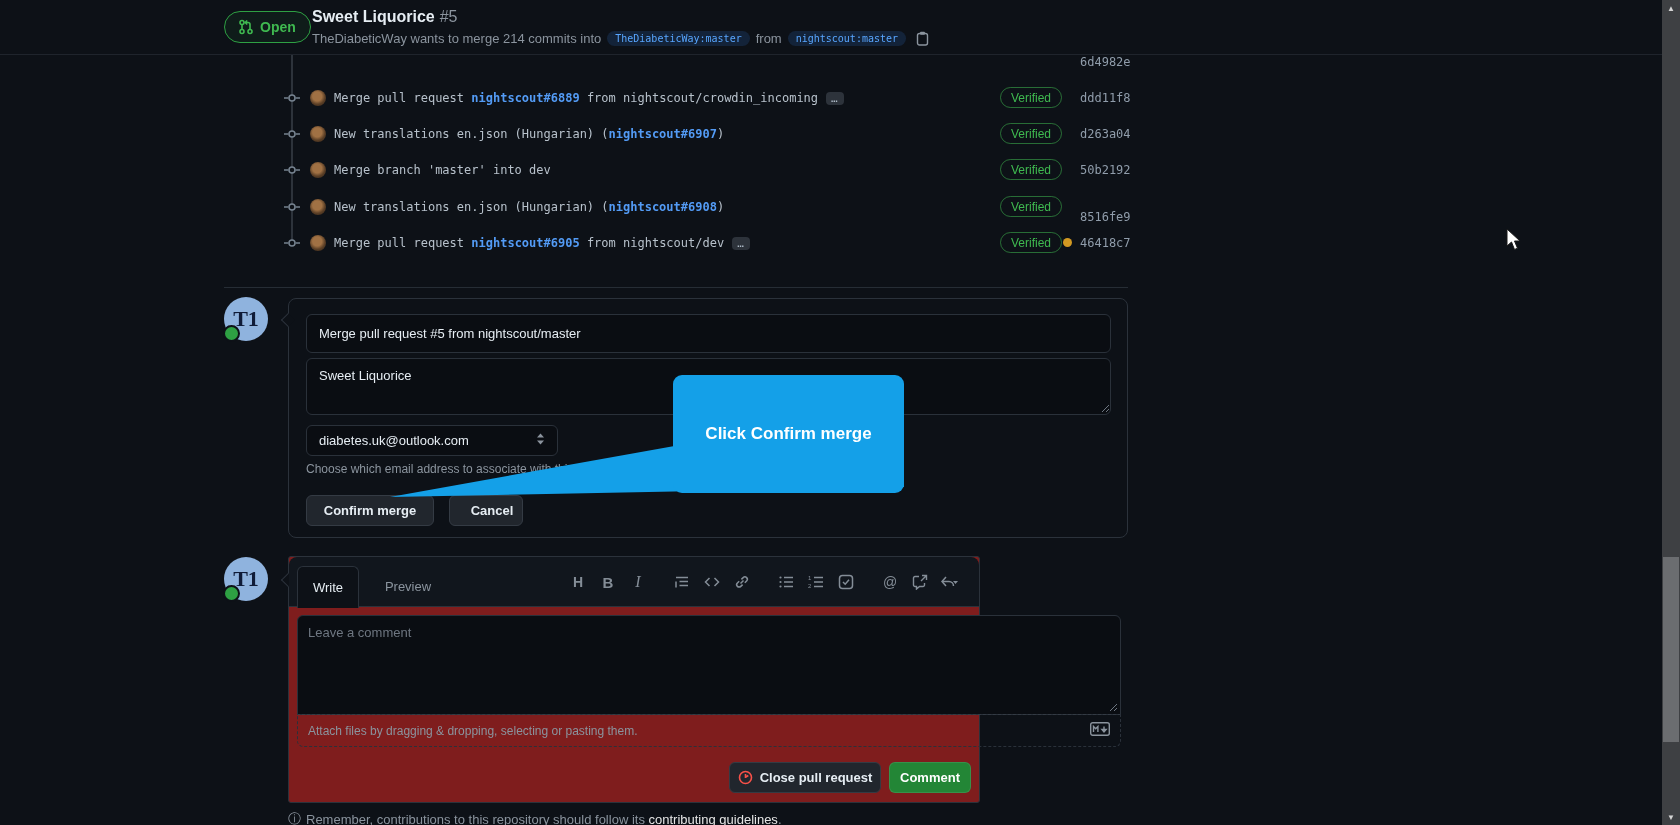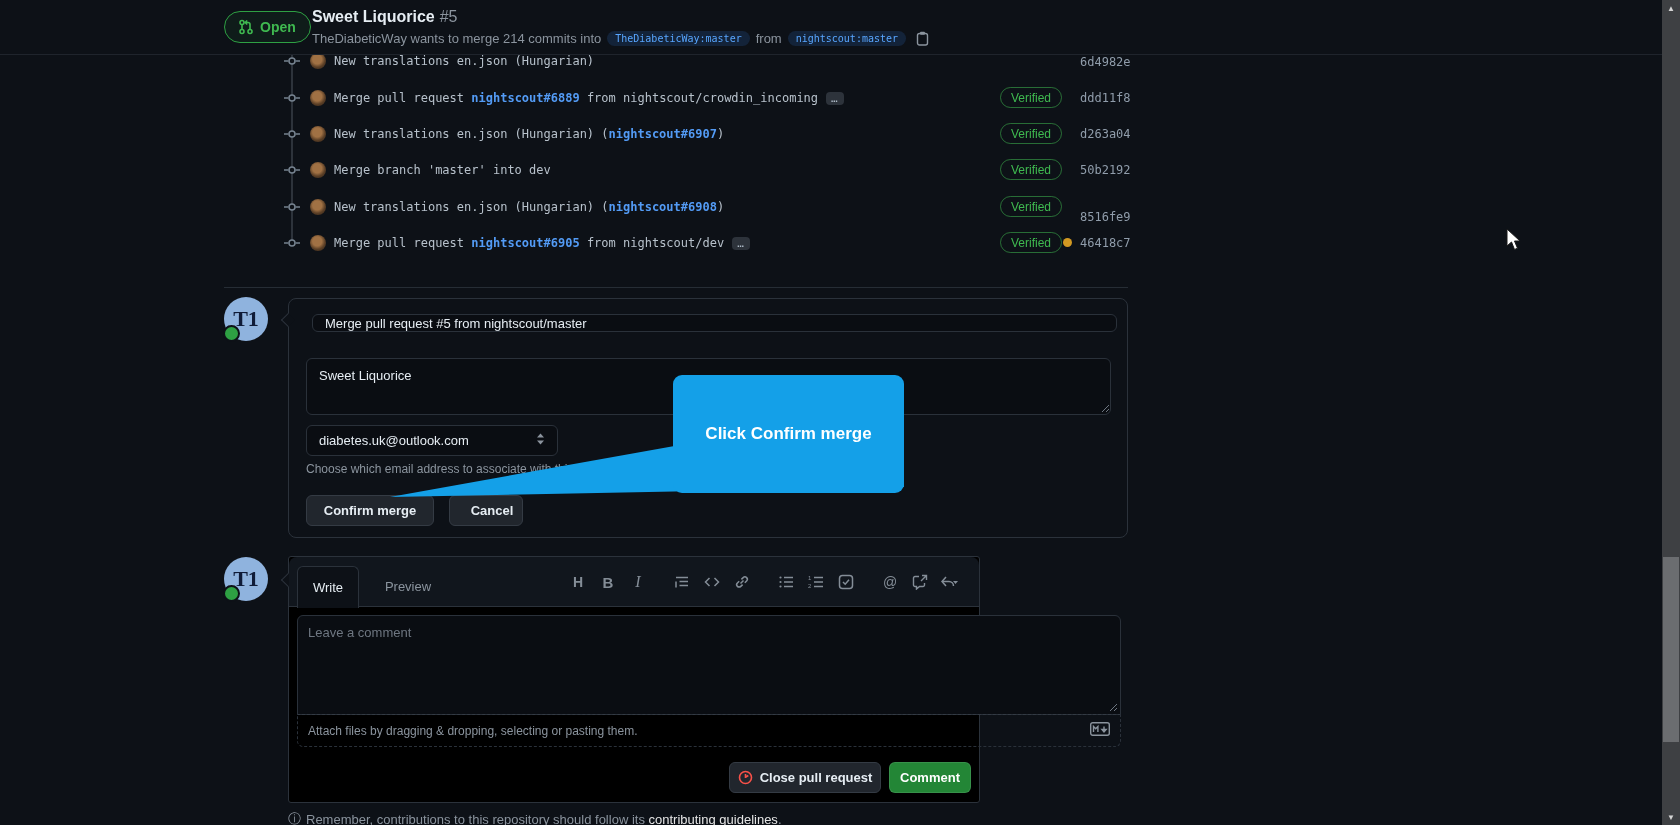--- a/index.html
+++ b/index.html
@@ -34,35 +34,35 @@
   .hash { position:absolute; left:1080px; font-family:"DejaVu Sans Mono", monospace; font-size:12px; color:#909dab; cursor:pointer; }
   .status-dot { position:absolute; left:1063px; width:9px; height:9px; border-radius:50%; background:#d29922; }
   .divider { position:absolute; left:224px; top:287px; width:904px; height:1px; background:#262d35; }
   
   .big-avatar { position:absolute; left:224px; width:44px; height:44px; border-radius:50%; background:#8fb3de; display:flex; align-items:center; justify-content:center; font-family:"Liberation Serif", serif; font-weight:bold; font-size:22px; color:#101c38; cursor:pointer; }
   .big-avatar::after { content:""; position:absolute; left:-1px; bottom:-1px; width:13px; height:13px; border-radius:50%; background:#2ea043; border:2px solid #0d1117; }
   
   .merge-card { position:absolute; left:288px; top:298px; width:840px; height:240px; border:1px solid #2b323b; border-radius:8px; background:#0d1117; }
   .card-caret { position:absolute; left:-6px; top:16px; width:10px; height:10px; background:#0d1117; border-left:1px solid #2b323b; border-bottom:1px solid #2b323b; transform:rotate(45deg); }
   .gh-input { position:absolute; background:#0a0d12; border:1px solid #2a313a; border-radius:6px; color:#e6edf3; font-size:13px; font-family:"Liberation Sans", sans-serif; }
-  .merge-title { left:23px; top:15px; width:805px; height:18px; padding:0 12px; }
+  .merge-title { left:17px; top:15px; width:805px; height:39px; padding:0 12px; }
   .merge-body { left:17px; top:59px; width:805px; height:57px; padding:8px 12px; resize:none; line-height:17px; }
   .resize-glyph { position:absolute; width:9px; height:9px; }
   .resize-glyph svg { display:block; }
   .email-select { left:17px; top:126px; width:252px; height:31px; display:flex; align-items:center; padding:0 12px; cursor:pointer; }
   .email-select .caret { margin-left:auto; color:#8b949e; }
   .email-help { position:absolute; left:17px; top:163px; font-size:12px; color:#8b949e; white-space:nowrap; }
   .btn { display:flex; align-items:center; justify-content:center; gap:7px; background:#21262d; border:1px solid #343b44; border-radius:6px; color:#e6edf3; font-size:13px; font-weight:bold; font-family:"Liberation Sans", sans-serif; cursor:pointer; }
   .confirm-btn { position:absolute; left:17px; top:196px; width:128px; height:31px; }
   .cancel-btn  { position:absolute; left:160px; top:196px; width:74px; height:31px;padding-left:12px; }
   
   .callout-wrap { position:absolute; left:380px; top:370px; width:540px; height:132px; z-index:50; pointer-events:none; }
   .callout-label { position:absolute; left:673px; top:375px; width:231px; height:118px; z-index:51; display:flex; align-items:center; justify-content:center; color:#fff; font-weight:bold; font-size:17px; pointer-events:none; }
   
-  .comment-card { position:absolute; left:288px; top:556px; width:692px; height:247px; border:1px solid #2b323b; border-radius:3px; background:#000000; }
+  .comment-card { position:absolute; left:288px; top:556px; width:692px; height:247px; border:1px solid #2b323b; border-radius:3px; background:#7f1d1d; }
   .tab-strip { position:absolute; left:0; top:0; width:100%; height:50px; background:#11161d; border-bottom:1px solid #2b323b; border-radius:8px 8px 0 0; }
   .tab-write { position:absolute; left:8px; top:9px; width:62px; height:42px; background:#0d1117; border:1px solid #2b323b; border-bottom:none; border-radius:6px 6px 0 0; display:flex; align-items:center; justify-content:center; color:#e6edf3; font-size:13px; cursor:pointer; }
   .tab-preview { position:absolute; left:86px; top:9px; width:66px; height:40px; display:flex; align-items:center; justify-content:center; color:#8b949e; font-size:13px; cursor:pointer;text-align:center; }
   .md-toolbar { position:absolute; right:14px; top:0; height:50px; display:flex; align-items:center; color:#848d97; }
   .tb { width:30px; height:30px; display:flex; align-items:center; justify-content:center; cursor:pointer; font-size:14px; }
   .tb svg { display:block; }
   .tb-gap { width:14px; }
   .tb-h { font-weight:bold; font-size:14px; }
   .tb-b { font-weight:bold; font-size:15px; }
   .tb-i { font-family:"Liberation Serif", serif; font-style:italic; font-size:16px; }
@@ -78,29 +78,20 @@
   
   .cursor { position:absolute; left:1506px; top:228px; z-index:100; pointer-events:none; }
 </style>
 </head>
 <body>
 
 <div class="stage">
 
   <div class="timeline-line"></div>
 
-  <div class="commit-row" style="top:49px;">
-    <svg class="commit-node" width="16" height="12" viewBox="0 0 16 12">
-        <line x1="0" y1="6" x2="4.5" y2="6" stroke="#768390" stroke-width="1.5"></line>
-        <circle cx="8" cy="6" r="3" fill="#0d1117" stroke="#768390" stroke-width="1.5"></circle>
-        <line x1="11.5" y1="6" x2="16" y2="6" stroke="#768390" stroke-width="1.5"></line>
-      </svg>
-    <span class="commit-avatar"></span>
-    <span class="commit-msg"><span>New translations en.json (Hungarian)</span></span>
-  </div>
   <span class="hash" style="top:55px;">6d4982e</span>
 
   <div class="commit-row" style="top:86px;">
     <svg class="commit-node" width="16" height="12" viewBox="0 0 16 12">
         <line x1="0" y1="6" x2="4.5" y2="6" stroke="#768390" stroke-width="1.5"></line>
         <circle cx="8" cy="6" r="3" fill="#0d1117" stroke="#768390" stroke-width="1.5"></circle>
         <line x1="11.5" y1="6" x2="16" y2="6" stroke="#768390" stroke-width="1.5"></line>
       </svg>
     <span class="commit-avatar"></span>
     <span class="commit-msg"><span>Merge pull request </span><span class="commit-link">nightscout#6889</span><span> from nightscout/crowdin_incoming</span></span>

